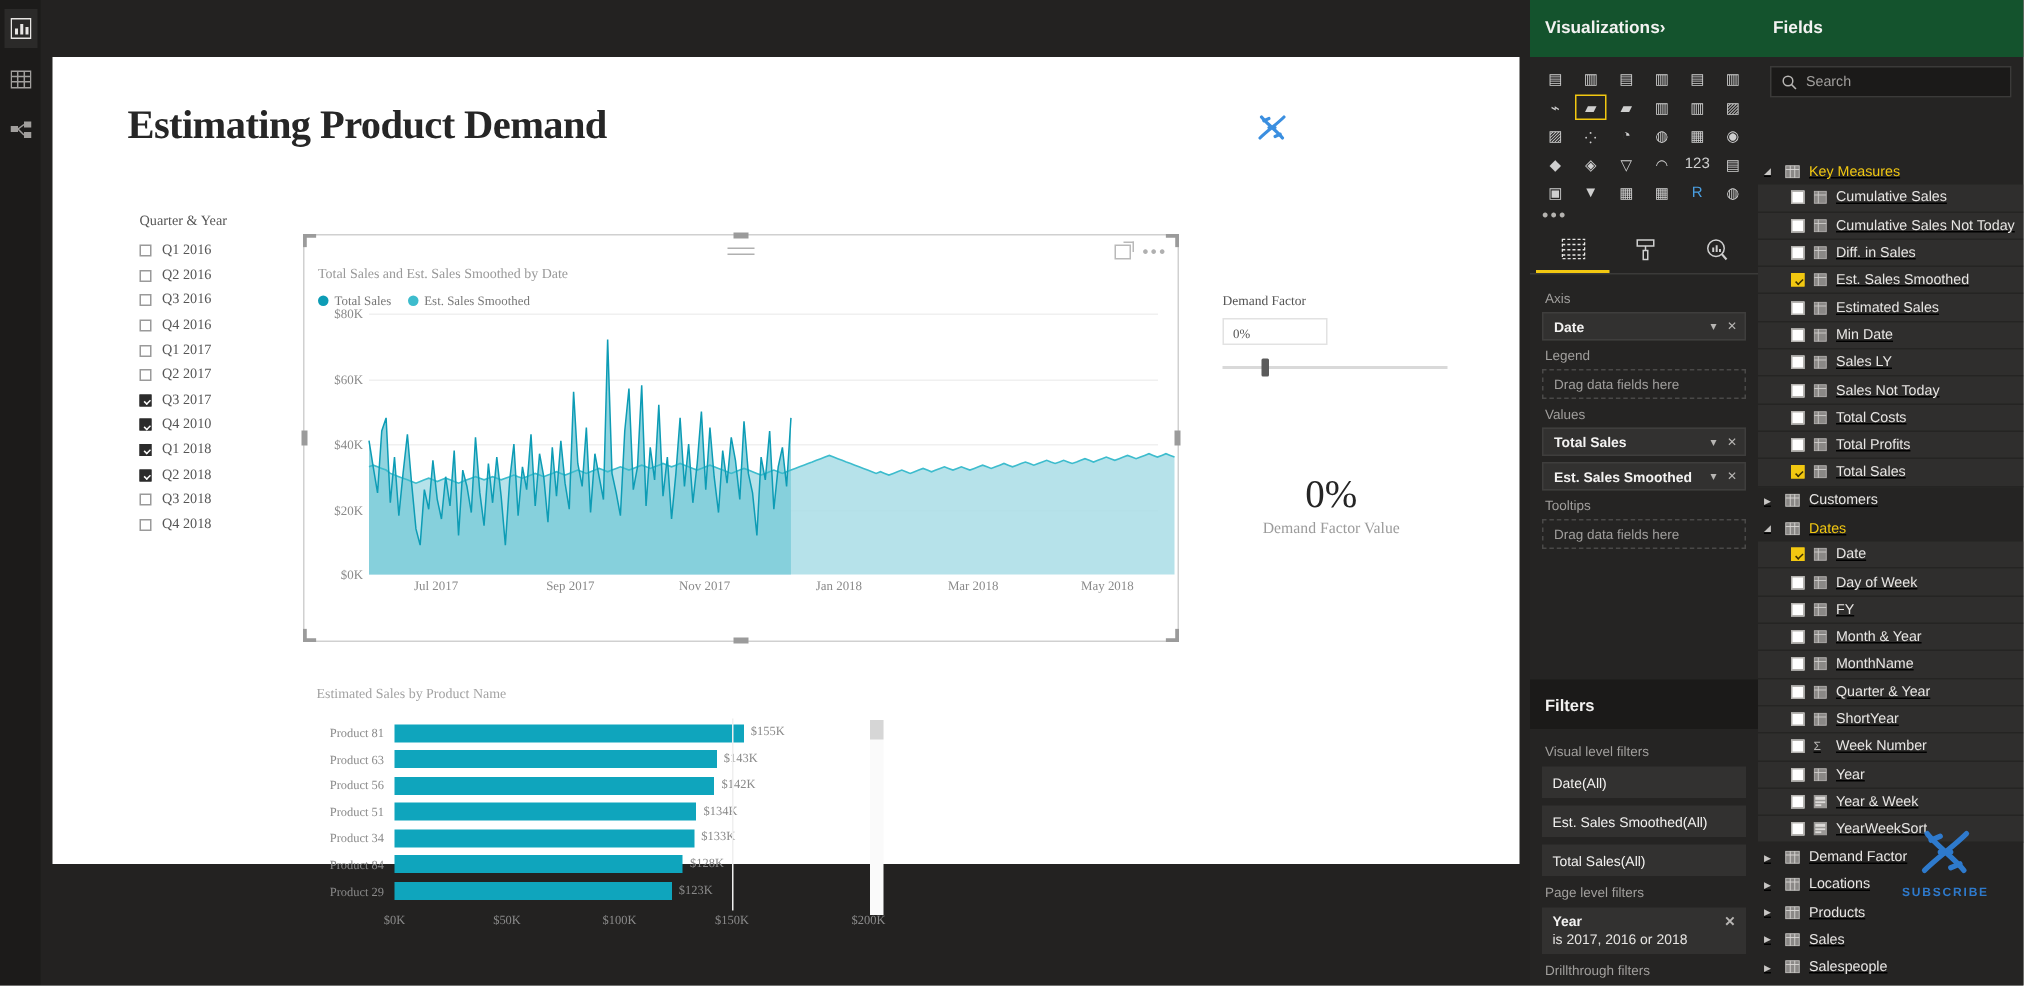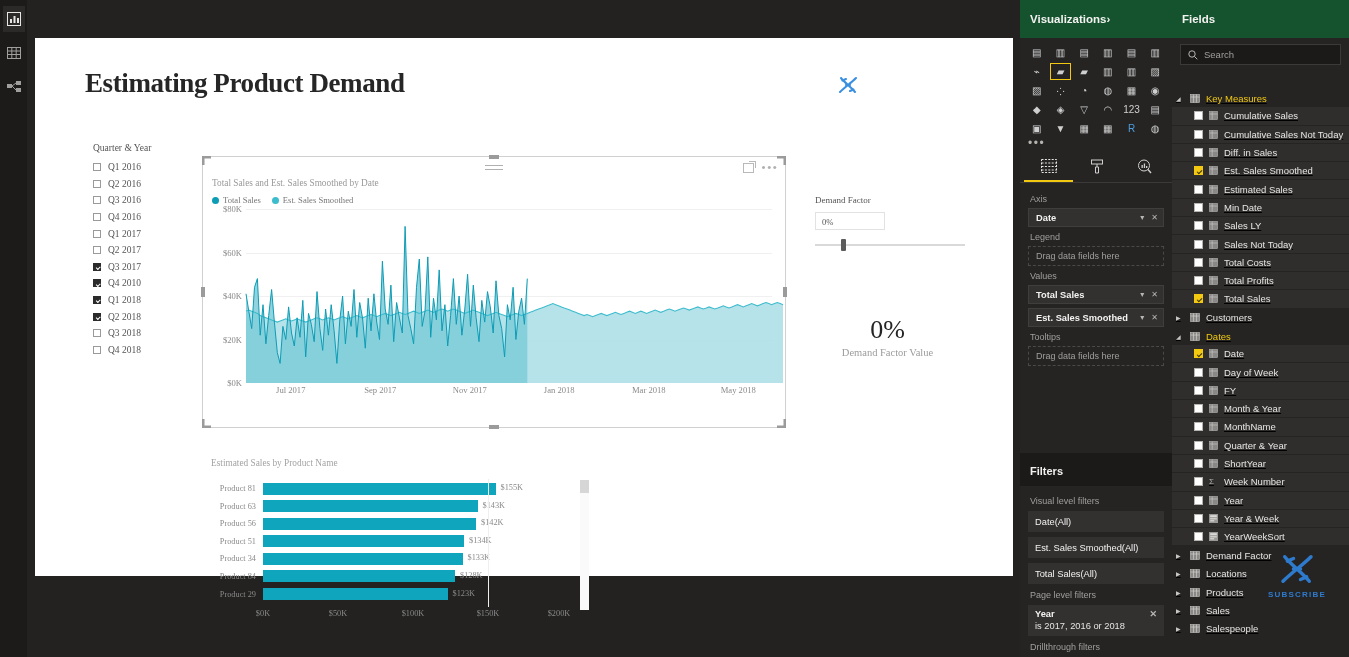--- a/index.html
+++ b/index.html
@@ -142,21 +142,21 @@
                margin-bottom:5px; color:#f3f2f1; font-size:9.3px; }
   .filt-chip2 { background:#323130; padding:4px 7px 5px 7px; margin-bottom:5px; }
   .filt-chip2 .r1 { display:flex; justify-content:space-between; align-items:center;
                color:#f3f2f1; font-size:9.3px; font-weight:bold; }
   .filt-chip2 .r2 { color:#e6e4e2; font-size:9.3px; margin-top:2px; }
   .filt-x { color:#b8b6b4; font-size:9px; cursor:pointer; }
 
   
   .fpane { width:177px; flex:0 0 177px; background:#252423; display:flex; flex-direction:column;
            position:relative; }
-  .fsearch { margin:6px 8px 0 8px; height:21px; background:#1b1a19; border:1px solid #3b3a39;
+  .fsearch { margin:6px 8px 16px 8px; height:21px; background:#1b1a19; border:1px solid #3b3a39;
              display:flex; align-items:center; padding-left:7px; gap:6px; }
   .fsearch span.ph { color:#a19f9d; font-size:9.5px; }
   .ftree { margin-top:24px; flex:1 1 auto; overflow:hidden;text-decoration:underline; }
   .fgroup { display:flex; align-items:center; height:18.3px; padding-left:4px; gap:6px; }
   .fgroup .tri { width:8px; color:#c8c6c4; font-size:6px; }
   .fgroup .gname { color:#f2c811; font-size:9.5px; }
   .fgroup .gname.plain { color:#e8e6e4; }
   .fitem { display:flex; align-items:center; height:18.3px; padding-left:22px; gap:6px;
            background:#2f2e2d; border-bottom:1px solid #252423; }
   .fitem .fname { color:#e8e6e4; font-size:9.5px; }
@@ -403,21 +403,21 @@
                 <div class="bval" style="left:189.5px">$123K</div>
               </div>
             </div>
           </div>
         <div class="bx" id="barAxis">
             <div class="bxl" style="left: 0px;">$0K</div>
             <div class="bxl" style="left: 75px;">$50K</div>
             <div class="bxl" style="left: 150px;">$100K</div>
             <div class="bxl" style="left: 225px;">$150K</div>
             <div class="bgrid" style="left: 225px; top: -128px; height: 128px;"></div>
-            <div class="bxl" style="left: 296px;">$200K</div>
+            <div class="bxl" style="left: 316px;">$200K</div>
           </div>
         <div class="bar-sb">
             <i></i>
           </div>
       </div>
 
     </div>
   </div>
 
   <div class="vpane">

